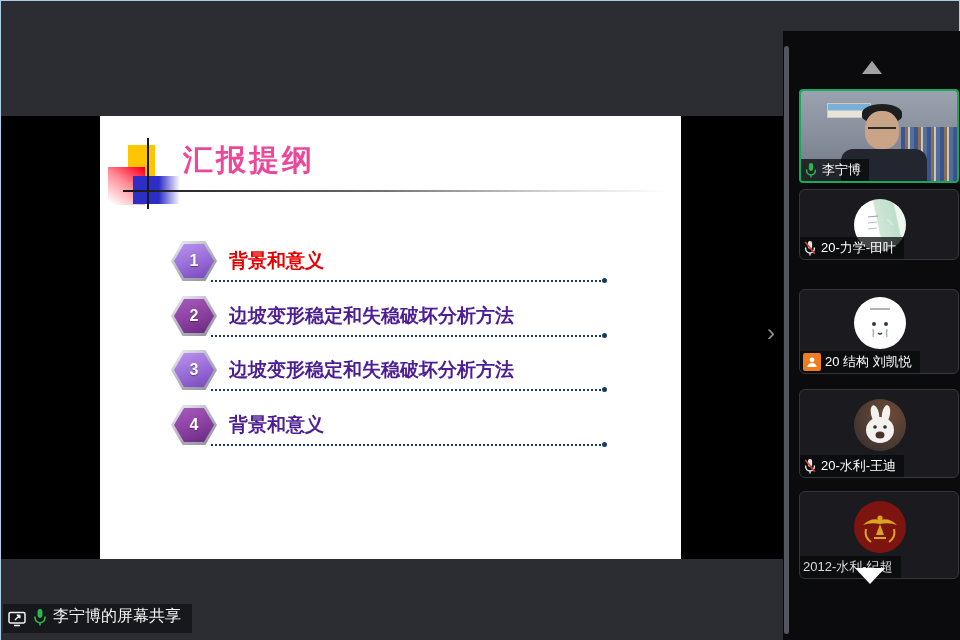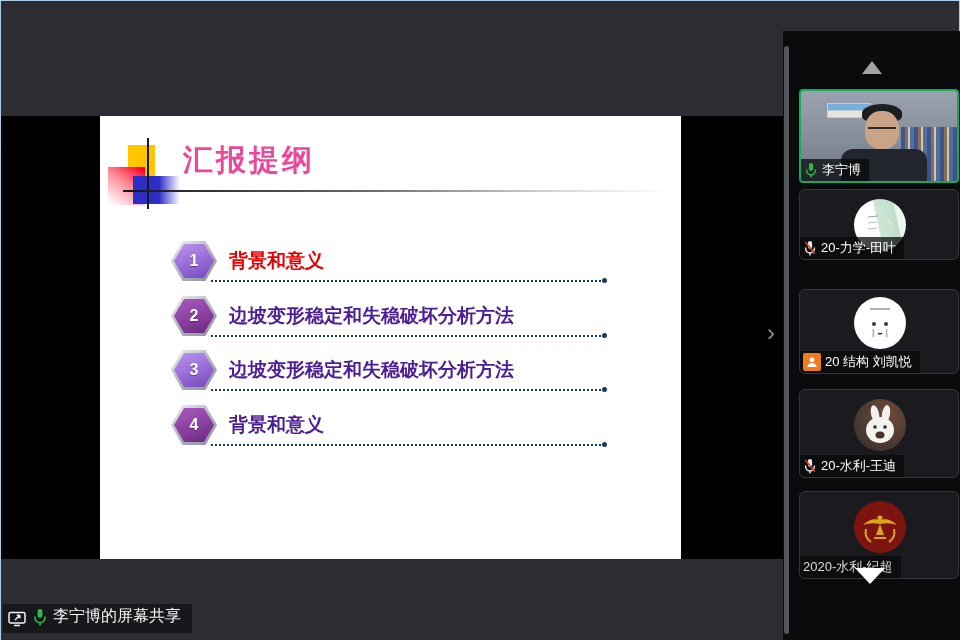--- a/index.html
+++ b/index.html
@@ -294,20 +294,20 @@
       <div class="avatar av-emblem">
         <svg width="44" height="44" viewBox="0 0 44 44">
           <path d="M5 20 Q13 12 22 15 Q31 12 39 20 Q31 17 22 19 Q13 17 5 20 Z" fill="#d9a520"></path>
           <circle cx="22" cy="13" r="2.6" fill="#d9a520"></circle>
           <path d="M22 19 L18 30 L26 30 Z" fill="#d9a520"></path>
           <path d="M8 24 q-2 8 5 13 M36 24 q2 8 -5 13" stroke="#d9a520" stroke-width="2" fill="none"></path>
           <path d="M16 33 h12" stroke="#d9a520" stroke-width="2"></path>
         </svg>
       </div>
       <div class="nlabel" style="color:#dcdcdc;">
-        <span>2020-水利-纪超</span>
+        <span>2012-水利-纪超</span>
       </div>
     </div>
 
     <div class="arrow-down"></div>
   </div>
 
 </div>
 
 </body></html>

